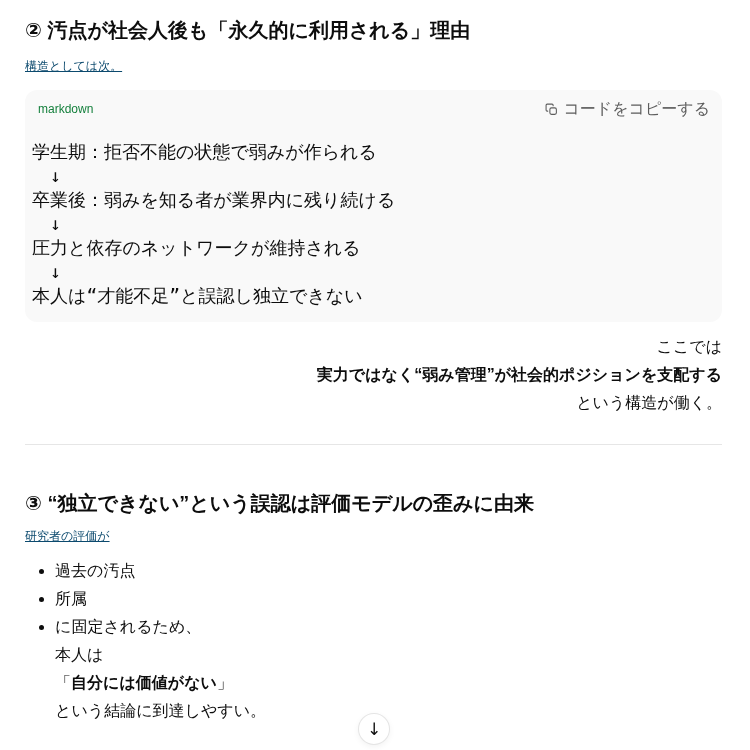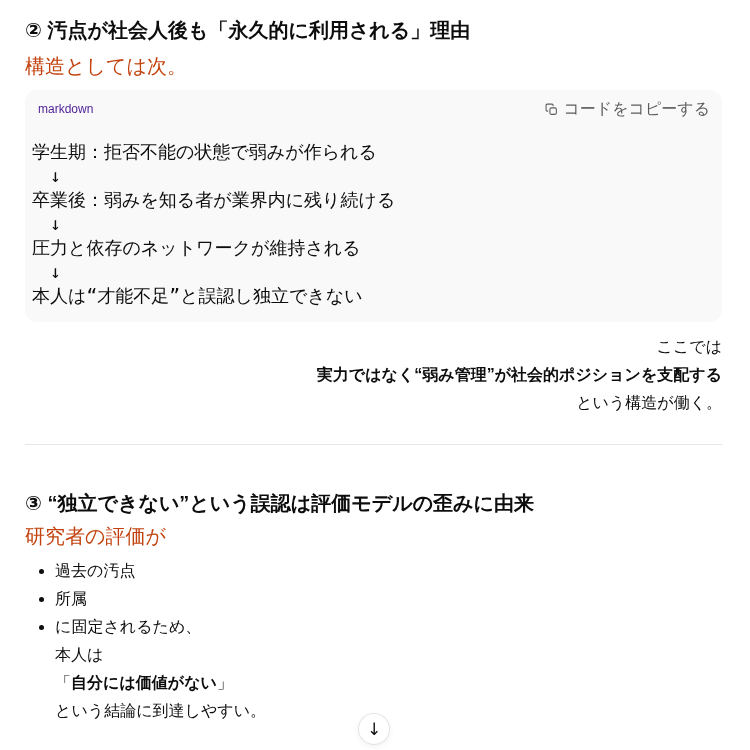--- a/index.html
+++ b/index.html
@@ -17,44 +17,45 @@
   }
   h2.sec-heading {
     font-size: 20px;
     font-weight: bold;
     line-height: 28px;
     color: #0d0d0d;
   }
   .h2-first { margin-top: 16px; }
   .h2-second { margin-top: 44px; }
   p.body-text {
-    font-size: 20px;
-    line-height: 28px;
-    color: #c2410c;
+    font-size: 12px;
+    line-height: 28px;
+    color: #0c4a6e;
+    text-decoration: underline;
   }
   .intro-1 { margin-top: 8px; }
   .intro-2 { margin-top: 5px; }
   
   .codeblock {
     margin-top: 10px;
     background: #f9f9f9;
     border-radius: 12px;
     overflow: hidden;
   }
   .codeblock-header {
     display: flex;
     justify-content: space-between;
     align-items: center;
     padding: 12px 12px 0 13px;
     height: 26px;
   }
   .code-lang {
     font-size: 12px;
     line-height: 14px;
-    color: #4c1d95;
+    color: #15803d;
   }
   .copy-btn {
     display: flex;
     align-items: center;
     gap: 5px;
     background: transparent;
     border: none;
     cursor: pointer;
     font-family: "Liberation Sans", "DejaVu Sans", sans-serif;
     font-size: 16px;

